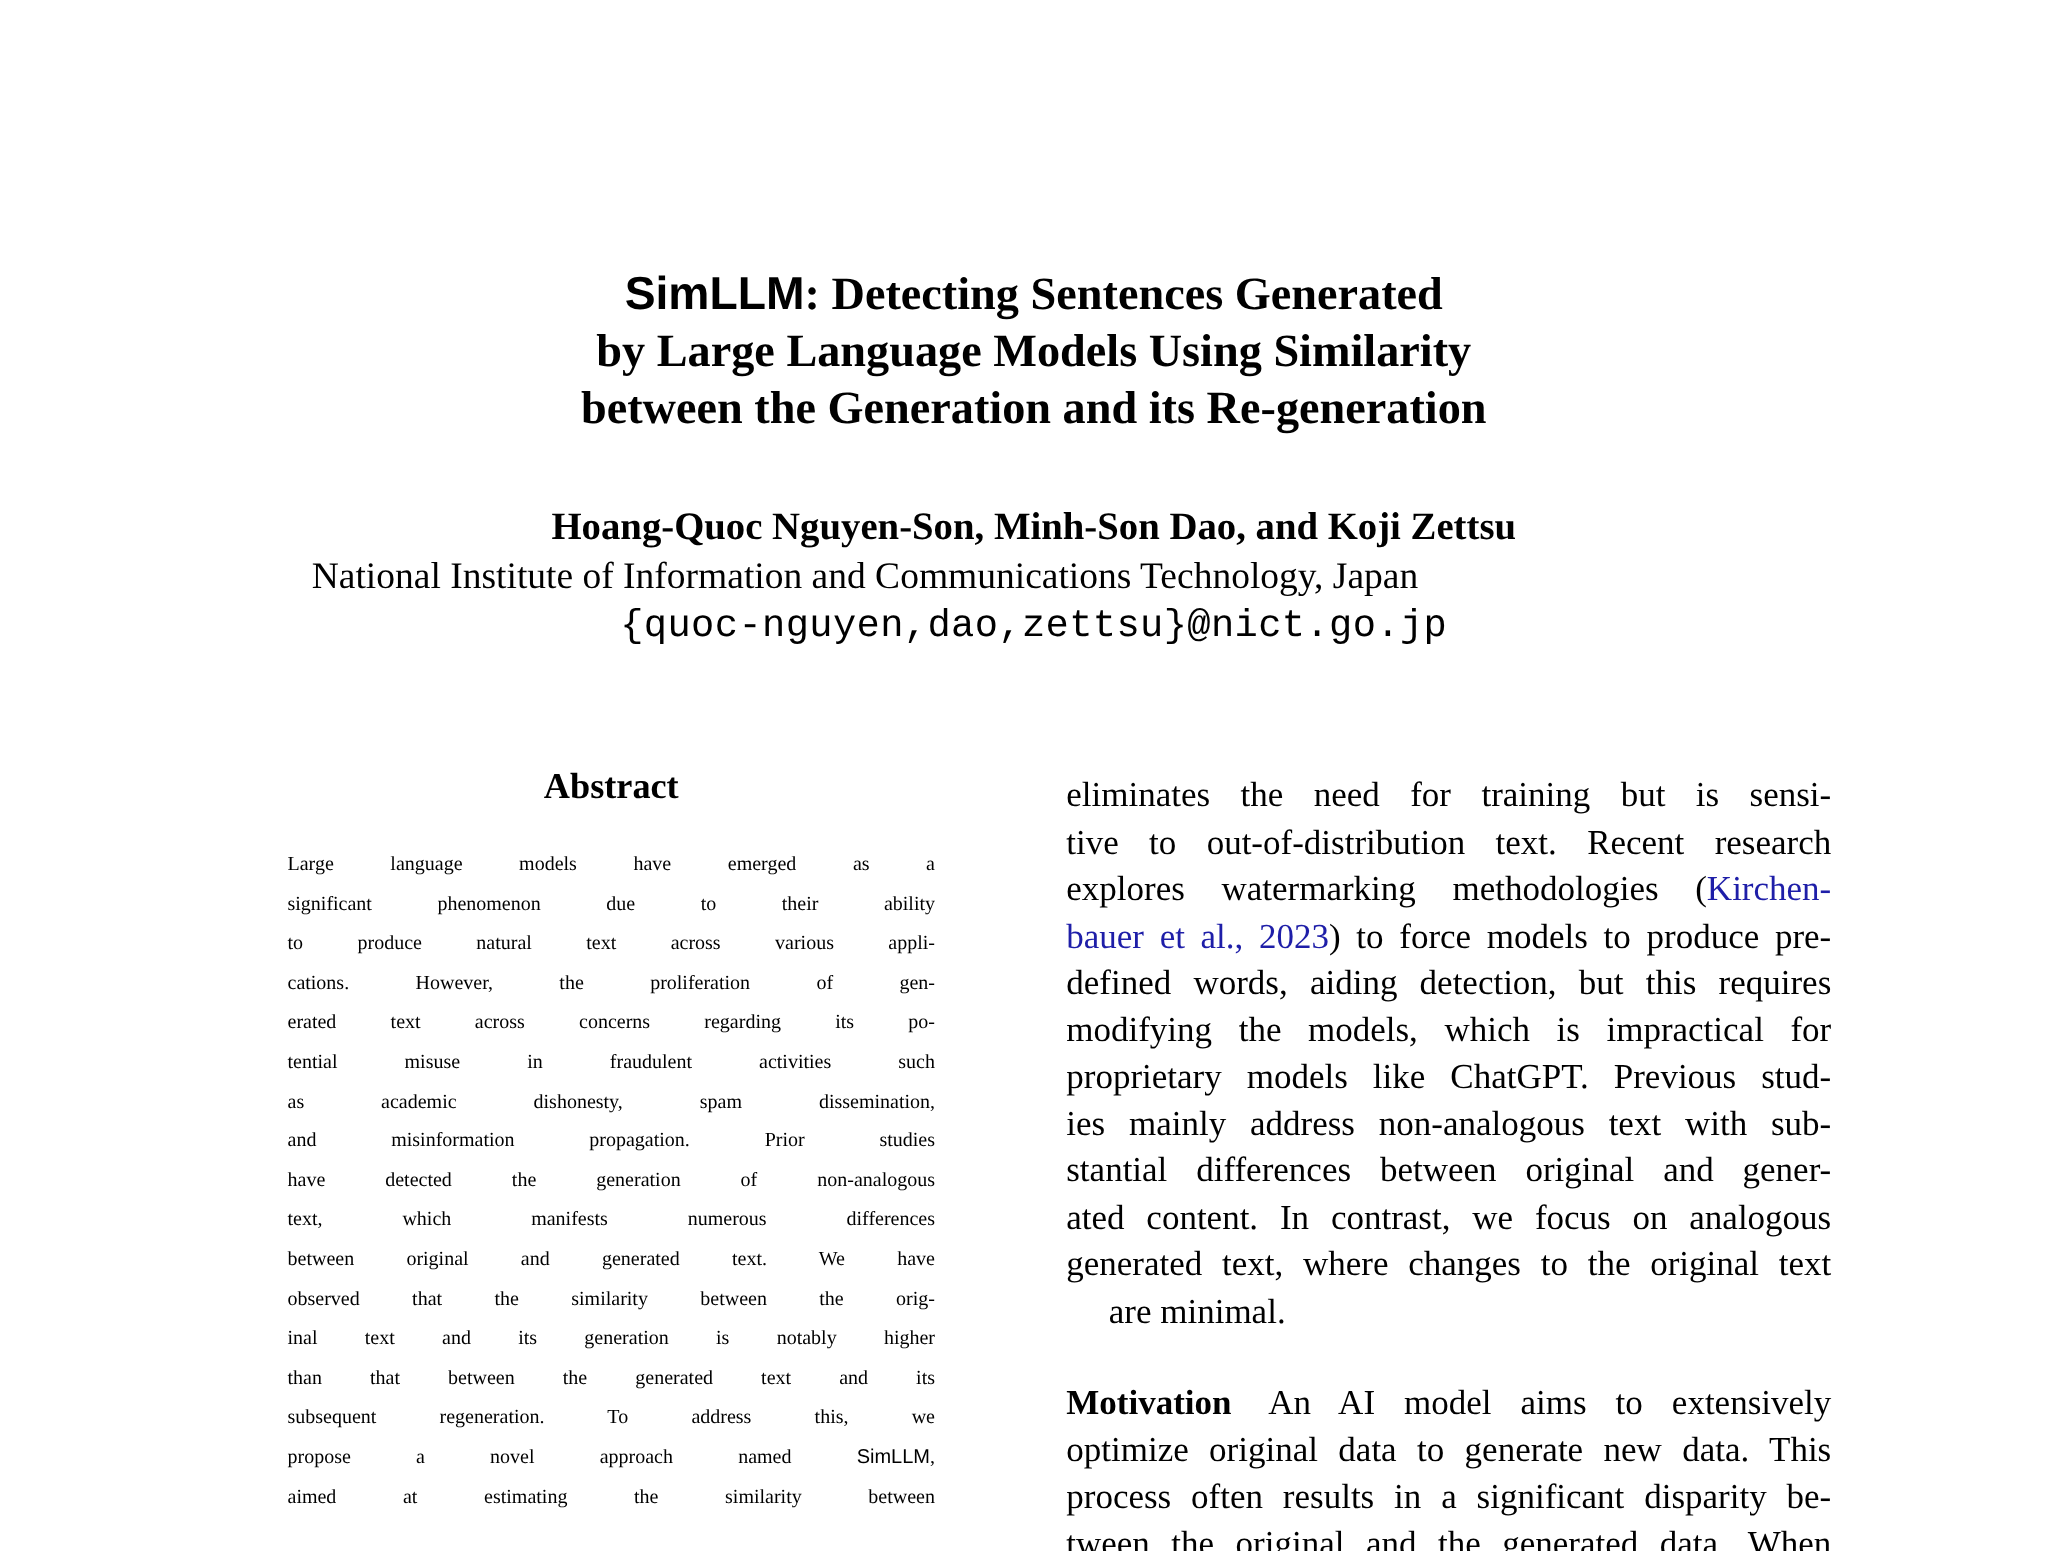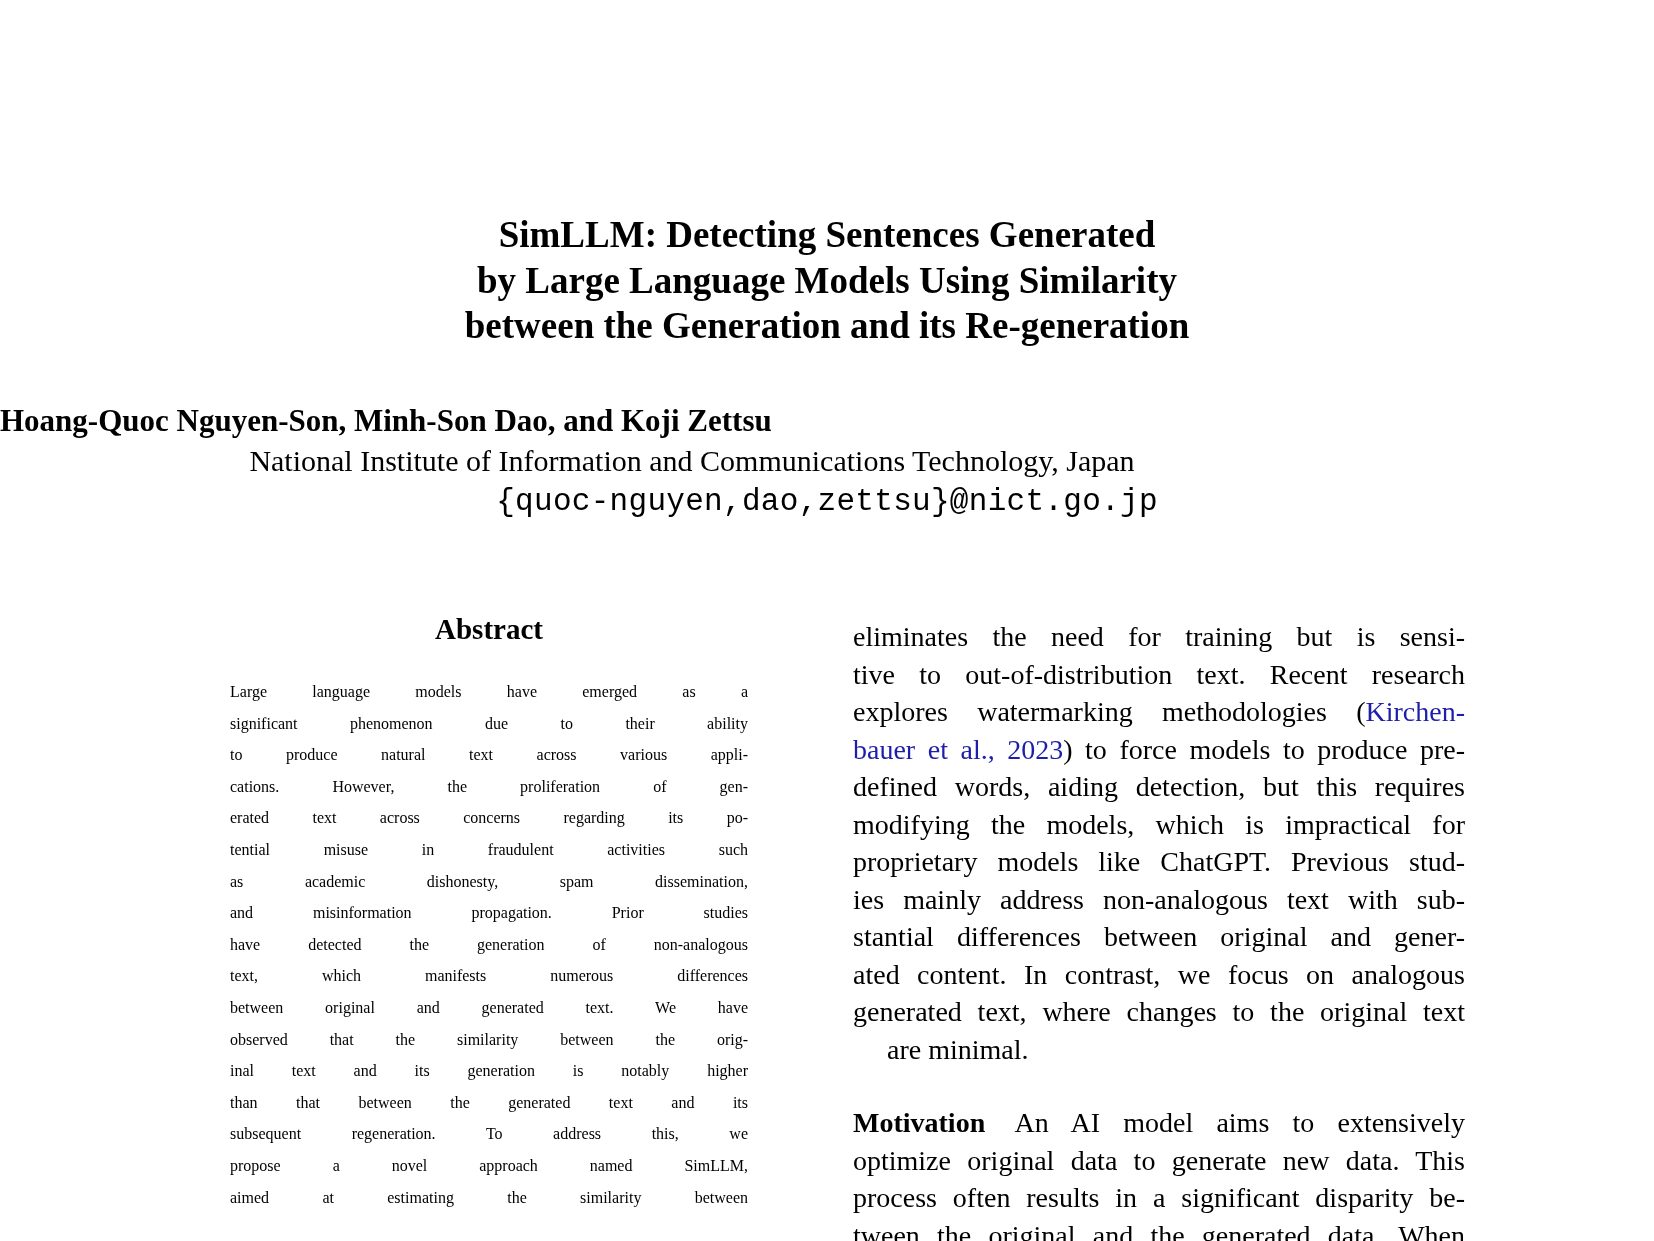--- a/index.html
+++ b/index.html
@@ -13,21 +13,21 @@
   .page { position: absolute; inset: 0; background: #fff; }
 
   .title {
     position: absolute; top: 212px; left: 0; width: 1654px;
     font-size: 37px; line-height: 45.5px; font-weight: bold;
   }
   .title .jline { text-align: center; text-align-last: center; }
 
   .authors {
     position: absolute; top: 403px; left: 0; width: 1654px;
-    font-size: 31px; font-weight: bold;
+    text-align: center; font-size: 31px; font-weight: bold;
   }
   .affiliation {
     position: absolute; top: 444px; left: 0; width: 1384px;
     text-align: center; font-size: 30px;
   }
   .email {
     position: absolute; top: 484px; left: 0; width: 1654px;
     text-align: center;
     font-family: "Liberation Mono", monospace;
     font-size: 31px; letter-spacing: 0.3px;
@@ -42,21 +42,21 @@
 
   .rightcol {
     position: absolute; left: 853px; top: 618px; width: 612px;
     font-size: 28px; line-height: 37.5px;
   }
   .para2 { margin-top: 36px; }
 
   .jline { text-align: justify; text-align-last: justify; }
   .jline.end { text-align-last: left; margin-left: 34px; }
 
-  .cm { font-family: Liberation Serif, serif; }
+  .cm { font-family: Liberation Sans, sans-serif; }
   .b  { font-weight: bold; margin-right: 1.05em; }
   .cite { color: var(--cite, #1E1EA8); }
 </style>
 </head>
 <body>
 
 <div class="page">
 
   <div class="title">
       <div class="jline"><span class="cm">SimLLM</span><span>: Detecting Sentences Generated</span></div>

